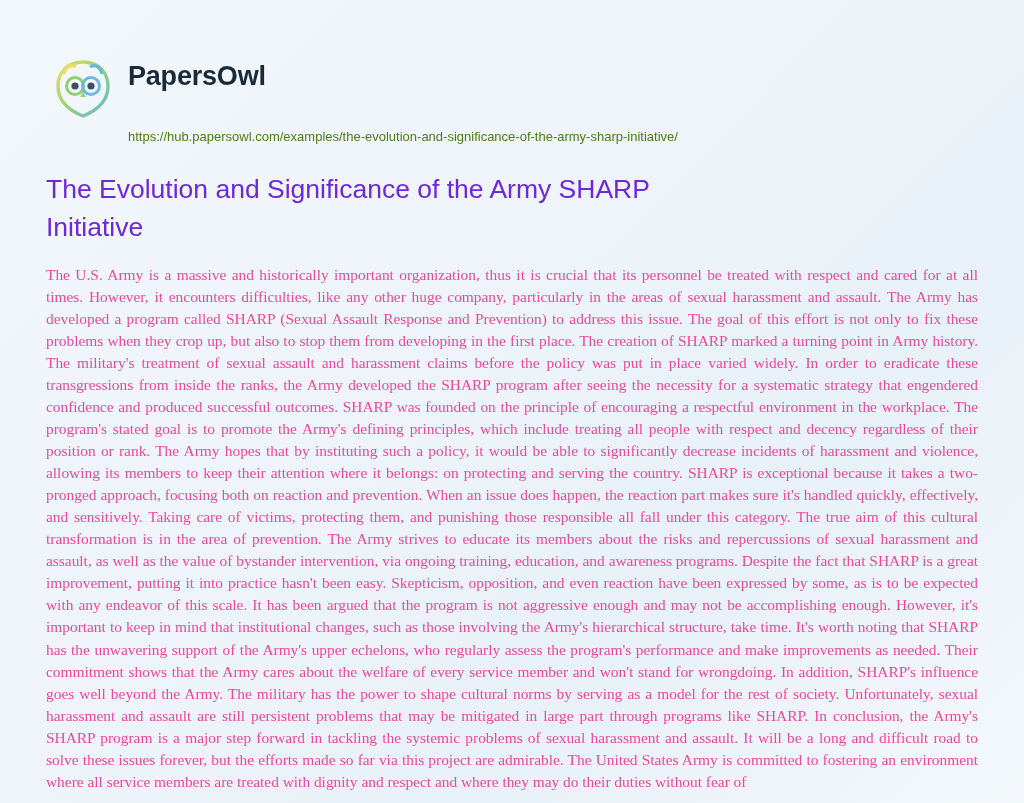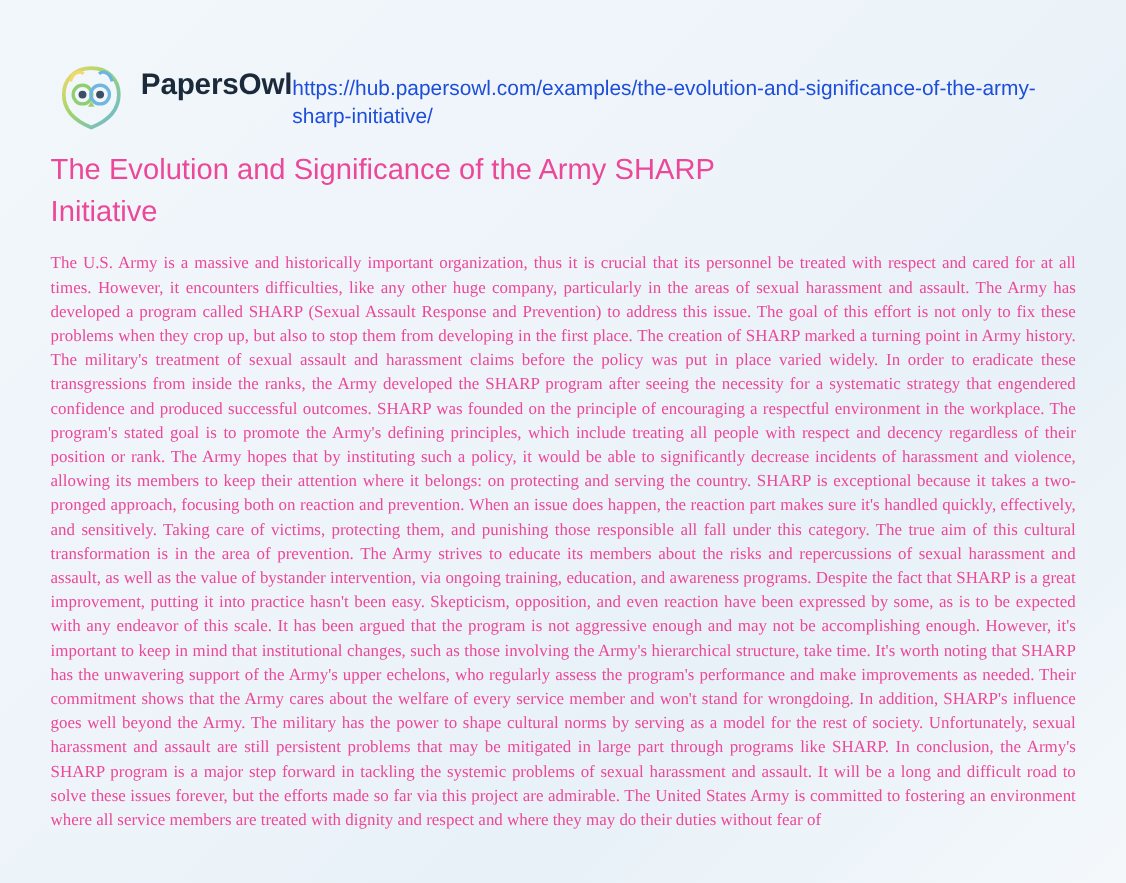--- a/index.html
+++ b/index.html
@@ -30,43 +30,44 @@
     width: 62px;
     height: 62px;
     flex: 0 0 62px;
     margin-right: 14px;
     margin-top: 6px;
     position: relative;
   }
   .logo svg { display: block; }
   .brandblock {
     display: flex;
-    flex-direction: row;
+    flex-direction: column;
     padding-top: 10px;
+    gap: 30px;
   }
   .brandname {
     font-size: 27px;
     font-weight: bold;
     color: #1b2a3a;
     letter-spacing: -0.2px;
     line-height: 1.1;
   }
   .brandurl {
     margin-top: 6px;
-    font-size: 19px;
-    color: #1d4ed8;
+    font-size: 13px;
+    color: #4d7c0f;
     line-height: 1.35;
     max-width: 760px;
     word-break: break-word;
   }
   .doc-title {
-    margin-top: 16px;
+    margin-top: 26px;
     padding-left: 0px;
     font-size: 26.5px;
-    color: #ec4899;
+    color: #6d28d9;
     line-height: 1.42;
     max-width: 700px;
     font-weight: normal;
   }
   .body-text {
     margin-top: 16px;
     font-family: "Liberation Serif", serif;
     font-size: 15.4px;
     line-height: 1.43;
     color: #ec4899;

